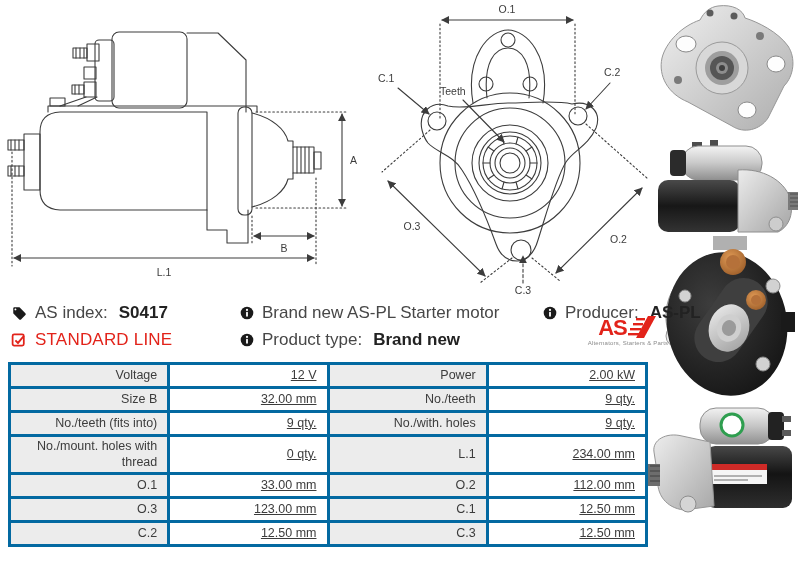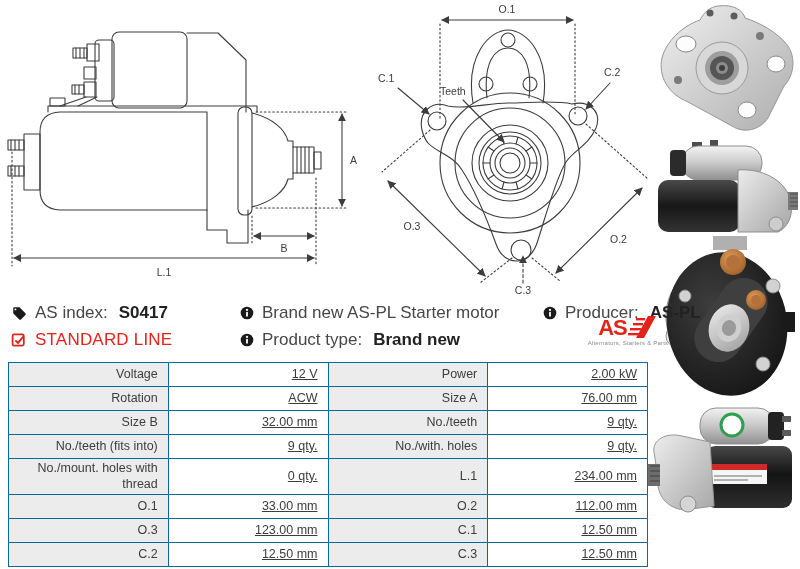--- a/index.html
+++ b/index.html
@@ -15,21 +15,21 @@
   .standard{color:#e2231a;font-weight:normal;letter-spacing:.2px;}
   .logo-box{position:absolute;left:578px;top:316px;width:100px;text-align:center;}
   .logo-row{display:flex;align-items:flex-end;justify-content:center;gap:1px;}
   .logo-as{color:#e2231a;font-weight:bold;font-size:22px;line-height:20px;
            font-family:"Liberation Sans",sans-serif;letter-spacing:-1px;}
   .logo-tag{font-size:6px;color:#8a8a8a;margin-top:2px;letter-spacing:.2px;}
 
   
   table.spec{position:absolute;left:8px;top:362px;width:640px;border-collapse:collapse;
              table-layout:fixed;font-size:12.5px;color:#3c3c3c;}
-  table.spec td{border:1px solid #0369a1;height:24px;box-sizing:border-box;
+  table.spec td{border:3px solid #0369a1;height:24px;box-sizing:border-box;
                 padding:2px 10px;text-align:right;vertical-align:middle;line-height:1.25;}
   table.spec td.lbl{background:#ececec;}
   table.spec td.val{background:#ffffff;text-decoration:underline;}
 </style>
 </head>
 <body>
 
 <div class="page">
 
   <svg class="abs" style="left:0;top:0" width="360" height="296" viewBox="0 0 360 296">
@@ -333,26 +333,20 @@
 
   <table class="spec">
     <tbody>
       <tr>
         <td class="lbl">Voltage</td>
         <td class="val">12 V</td>
         <td class="lbl">Power</td>
         <td class="val">2.00 kW</td>
       </tr>
       <tr>
-        <td class="lbl">Rotation</td>
-        <td class="val">ACW</td>
-        <td class="lbl">Size A</td>
-        <td class="val">76.00 mm</td>
-      </tr>
-      <tr>
         <td class="lbl">Size B</td>
         <td class="val">32.00 mm</td>
         <td class="lbl">No./teeth</td>
         <td class="val">9 qty.</td>
       </tr>
       <tr>
         <td class="lbl">No./teeth (fits into)</td>
         <td class="val">9 qty.</td>
         <td class="lbl">No./with. holes</td>
         <td class="val">9 qty.</td>

